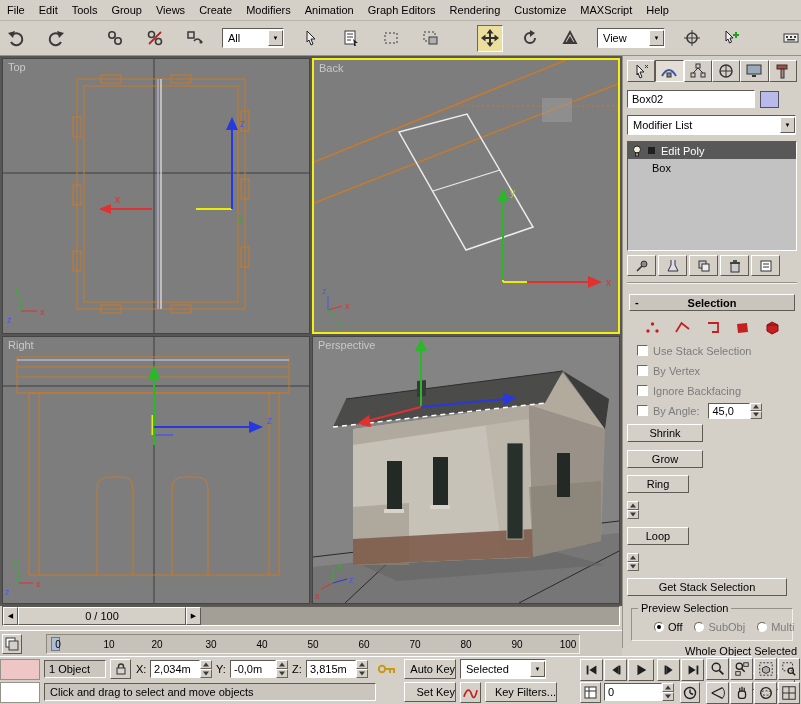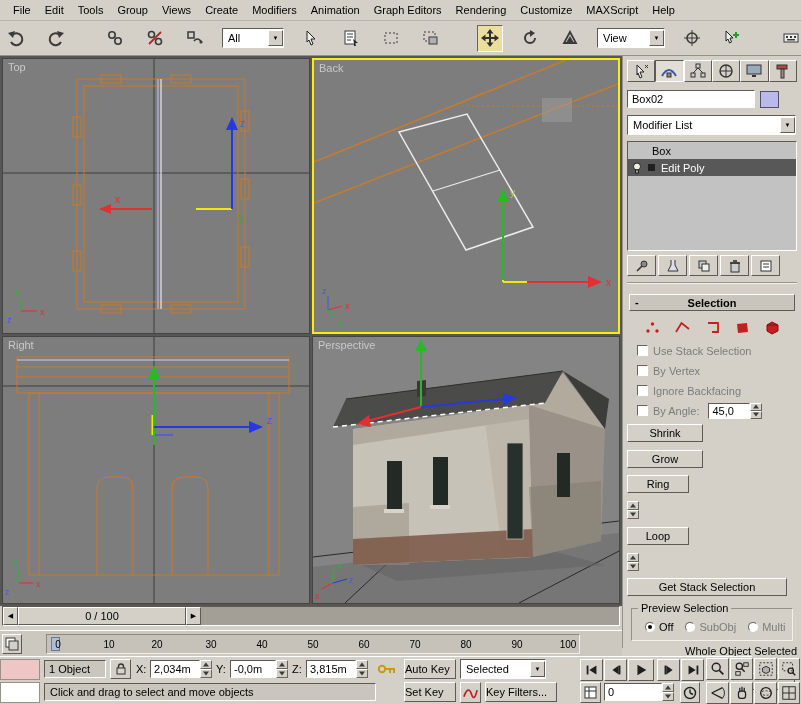--- a/index.html
+++ b/index.html
@@ -2,21 +2,21 @@
 <html><head>
 <meta charset="utf-8">
 <style>
 *{margin:0;padding:0;box-sizing:border-box;}
 html,body{width:801px;height:704px;}
 body{font-family:"Liberation Sans",sans-serif;font-size:11px;color:#000;background:#d4d0c8;}
 .app{position:relative;width:801px;height:704px;background:#d4d0c8;overflow:hidden;}
 
 .raised{background:#d4d0c8;border:1px solid;border-color:#ffffff #5f5b54 #5f5b54 #ffffff;}
 
-.menubar{position:absolute;left:0;top:0;width:801px;height:21px;display:flex;align-items:center;padding-left:6px;border-bottom:1px solid #b8b4ac;background:#d4d0c8;}
+.menubar{position:absolute;left:0;top:0;width:801px;height:21px;display:flex;align-items:center;border-bottom:1px solid #b8b4ac;background:#d4d0c8;}
 .menu-item{padding:2px 7px;white-space:nowrap;}
 
 .toolbar{position:absolute;left:0;top:21px;width:801px;height:35px;display:flex;align-items:center;gap:14px;padding:0 3px;border-bottom:1px solid #96928a;background:#d4d0c8;}
 .tbtn{width:26px;height:27px;flex:0 0 auto;display:flex;align-items:center;justify-content:center;background:#d4d0c8;border:1px solid #d4d0c8;}
 .tbtn.pressed{border:1px solid;border-color:#6a665e #ffffff #ffffff #6a665e;background:#ecdf9e;}
 .sep{width:5px;height:26px;flex:0 0 auto;}
 .dropdown{height:20px;display:flex;align-items:center;background:#fff;border:1px solid;border-color:#5f5b54 #fff #fff #5f5b54;padding-left:5px;flex:0 0 auto;}
 .dd-arrow{margin-left:auto;width:15px;height:16px;display:flex;align-items:center;justify-content:center;background:#d4d0c8;border:1px solid;border-color:#fff #5f5b54 #5f5b54 #fff;font-size:6px;}
 
 .vparea{position:absolute;left:0;top:56px;width:750px;height:550px;background:#565656;}
@@ -55,31 +55,31 @@
 .sorow{display:flex;gap:7px;justify-content:center;margin-top:7px;}
 .sobtn{width:23px;height:19px;display:flex;align-items:center;justify-content:center;}
 .checkrow{display:flex;align-items:center;gap:5px;margin:7px 0 0 10px;height:13px;}
 .pbtnrow{display:flex;justify-content:center;gap:8px;margin-top:7px;flex-direction:column;}
 .pbtn{height:18px;display:flex;align-items:center;justify-content:center;background:#d4d0c8;border:1px solid;border-color:#fff #5f5b54 #5f5b54 #fff;}
 .spin{width:12px;height:18px;display:flex;flex-direction:column;}
 .sp{flex:1;background:#d4d0c8;border:1px solid;border-color:#fff #6a665e #6a665e #fff;position:relative;}
 .sp::after{content:"";position:absolute;left:50%;top:50%;transform:translate(-50%,-50%);border:3px solid transparent;}
 .sp.up::after{border-bottom:4px solid #3a3a3a;margin-top:-2px;}
 .sp.dn::after{border-top:4px solid #3a3a3a;margin-top:1px;}
-.group{margin:12px 4px 0;border:1px solid;border-color:#96928a #f4f1eb #f4f1eb #96928a;position:relative;padding:12px 13px 7px;}
+.group{margin:12px 4px 0;border:1px solid;border-color:#96928a #f4f1eb #f4f1eb #96928a;position:relative;padding:12px 22px 7px;}
 .group-label{position:absolute;top:-7px;left:6px;background:#d4d0c8;padding:0 3px;}
 .radios{display:flex;align-items:center;gap:4px;}
 .radio{width:10px;height:10px;border-radius:50%;background:#fff;border:1px solid;border-color:#6a665e #fff #fff #6a665e;position:relative;flex:0 0 auto;}
 .radio.sel::after{content:"";position:absolute;inset:2px;border-radius:50%;background:#000;}
 .whole{ text-align:right;margin-top:4px;}
 
 .statusbar{position:absolute;left:0;top:656px;width:752px;height:48px;background:#d4d0c8;border-top:1px solid #fff;}
 .fld{position:absolute;height:18px;background:#fff;border:1px solid;border-color:#5f5b54 #fff #fff #5f5b54;display:flex;align-items:center;}
 .fld input{border:0;width:100%;height:100%;font-family:"Liberation Sans",sans-serif;font-size:11px;padding-left:3px;background:transparent;}
-.btn{position:absolute;height:20px;display:flex;align-items:center;justify-content:flex-start;background:#d4d0c8;border:1px solid;border-color:#fff #5f5b54 #5f5b54 #fff;}
+.btn{position:absolute;height:20px;display:flex;align-items:center;justify-content:flex-end;background:#d4d0c8;border:1px solid;border-color:#fff #5f5b54 #5f5b54 #fff;}
 .ibtn{position:absolute;width:23px;height:22px;display:flex;align-items:center;justify-content:center;background:#d4d0c8;border:1px solid;border-color:#fff #5f5b54 #5f5b54 #fff;}
 .slabel{position:absolute;height:18px;display:flex;align-items:center;}
 text{font-family:"Liberation Sans",sans-serif;}
 </style>
 </head>
 <body>
 
 <div class="app">
 
   <div class="menubar">
@@ -515,32 +515,32 @@
       <input class="namefield" value="Box02" style="">
       <div class="swatch"></div>
     </div>
 
     <div class="dropdown" style="width:169px;margin-top:7px;">
         <span>Modifier List</span>
         <span class="dd-arrow">▼</span>
       </div>
 
     <div class="stack">
-      <div class="stack-row" style="padding-left:24px;">
-        <span>Box</span>
-      </div>
       <div class="stack-row sel">
         <svg width="10" height="12" viewBox="0 0 10 12">
             <circle cx="5" cy="4.5" r="3.5" fill="#f4f0d8" stroke="#222"></circle>
             <rect x="3.5" y="8" width="3" height="3" fill="#aaa" stroke="#222"></rect>
           </svg>
         <svg width="9" height="9" viewBox="0 0 9 9">
             <rect x="1" y="1" width="7" height="7" fill="#202020"></rect>
           </svg>
         <span>Edit Poly</span>
+      </div>
+      <div class="stack-row" style="padding-left:24px;">
+        <span>Box</span>
       </div>
     </div>
 
     <div class="stackbtns">
       <div class="sbtn">
           <svg width="14" height="14" viewBox="0 0 14 14">
             <circle cx="9" cy="5" r="3" fill="#888" stroke="#333"></circle>
             <line x1="7" y1="7" x2="2" y2="12" stroke="#333" stroke-width="1.6"></line>
           </svg>
         </div>

